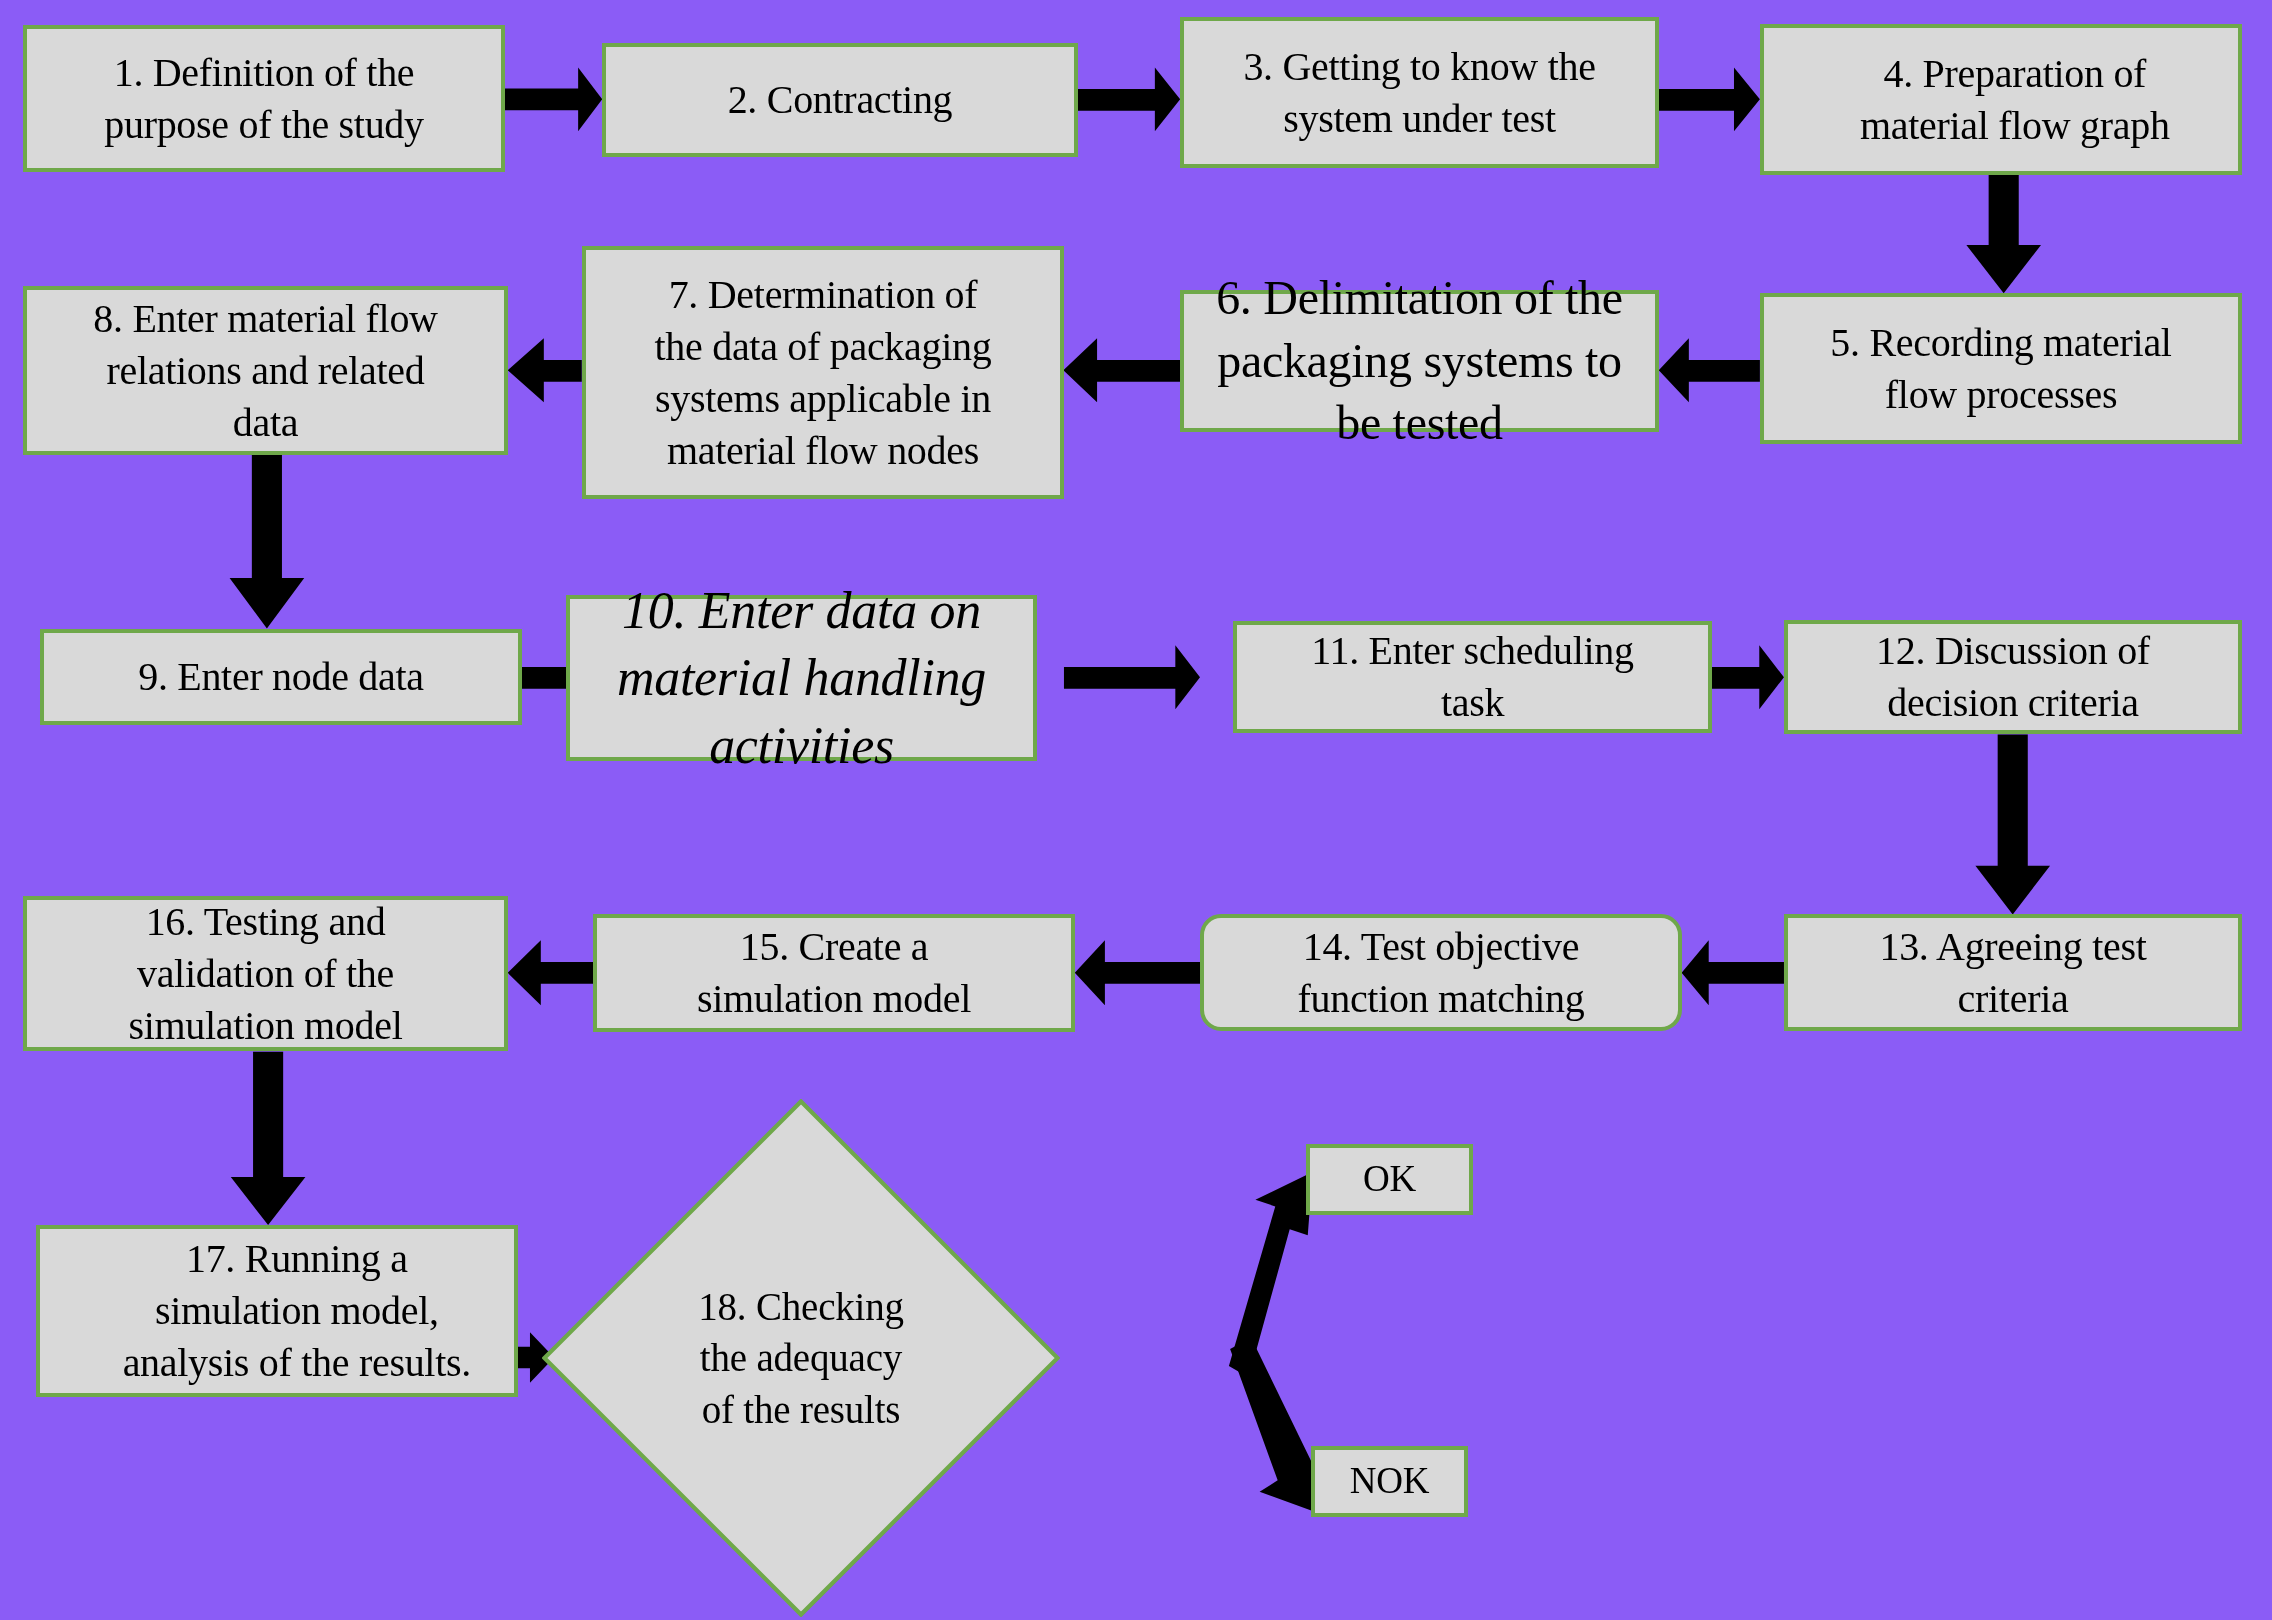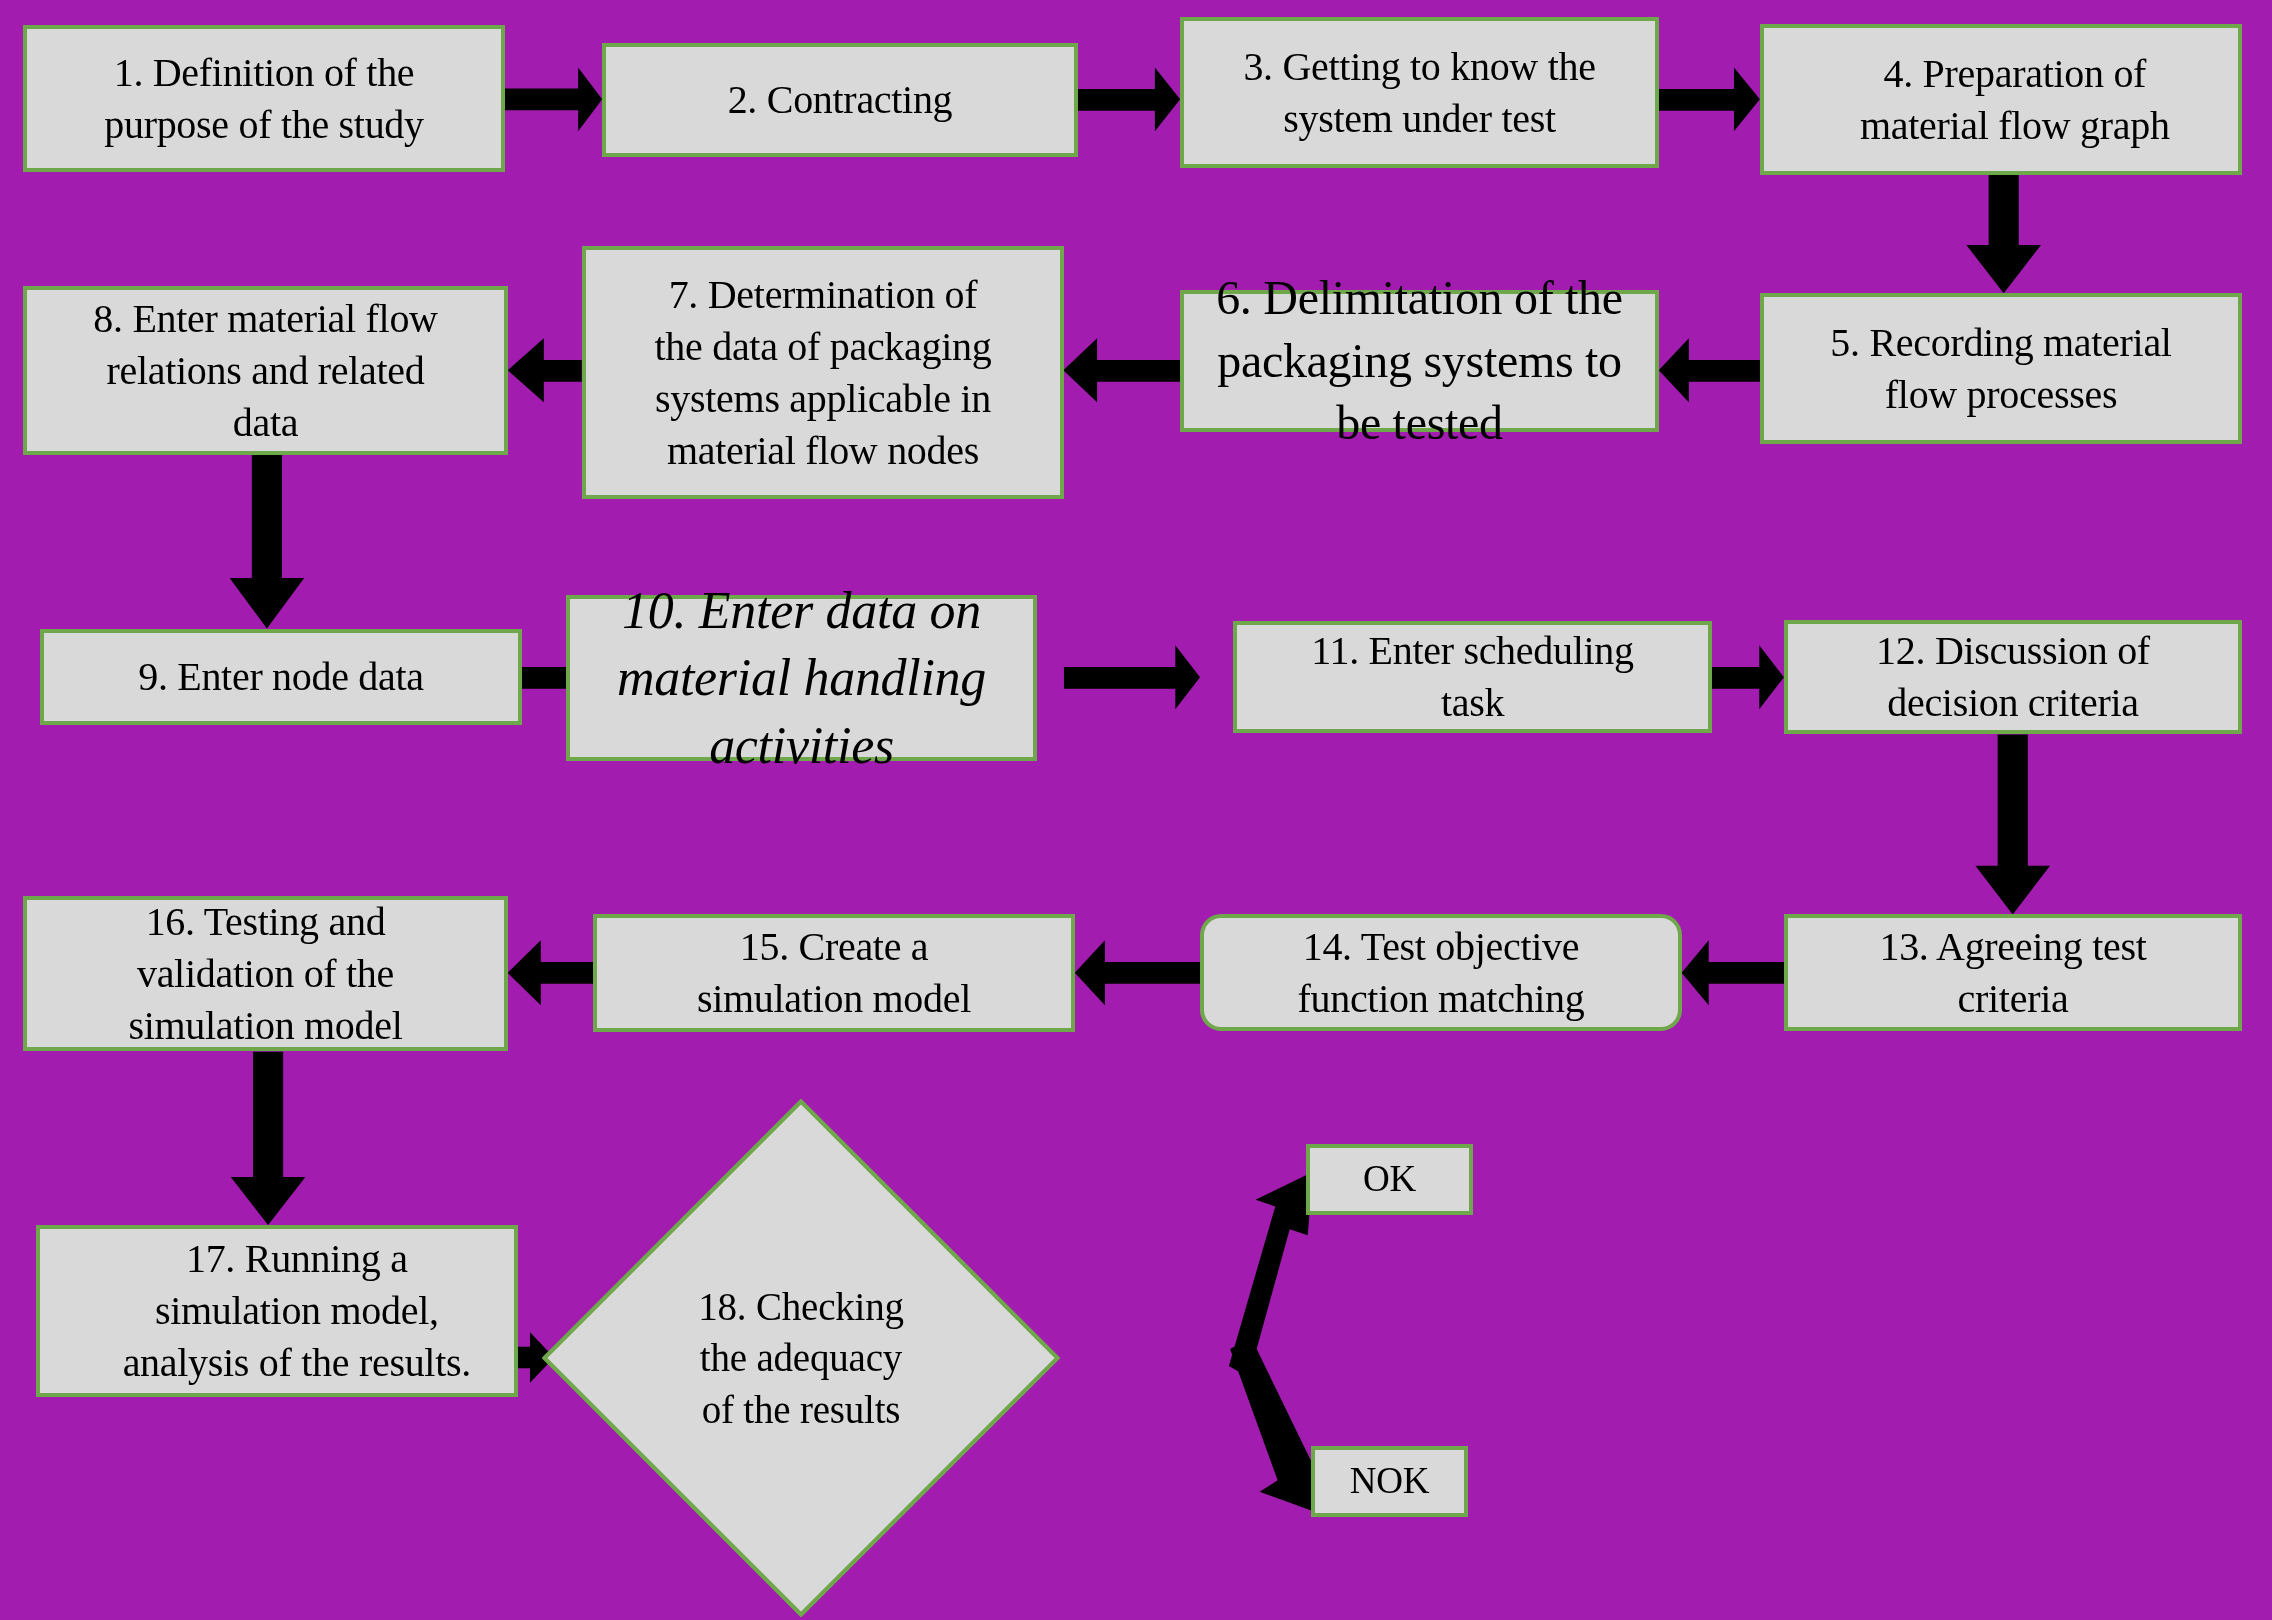--- a/index.html
+++ b/index.html
@@ -7,21 +7,21 @@
     padding: 0;
     background: #ffffff;
   }
   body {
     font-family: "Liberation Serif", "DejaVu Serif", serif;
   }
   #canvas {
     position: relative;
     width: 2273px;
     height: 1620px;
-    background: #a21caf;
+    background: #8b5cf6;
     overflow: hidden;
   }
   .node {
     position: absolute;
     box-sizing: border-box;
     background: #d9d9d9;
     border: 4.2px solid #6fa84a;
     display: flex;
     align-items: center;
     justify-content: center;

